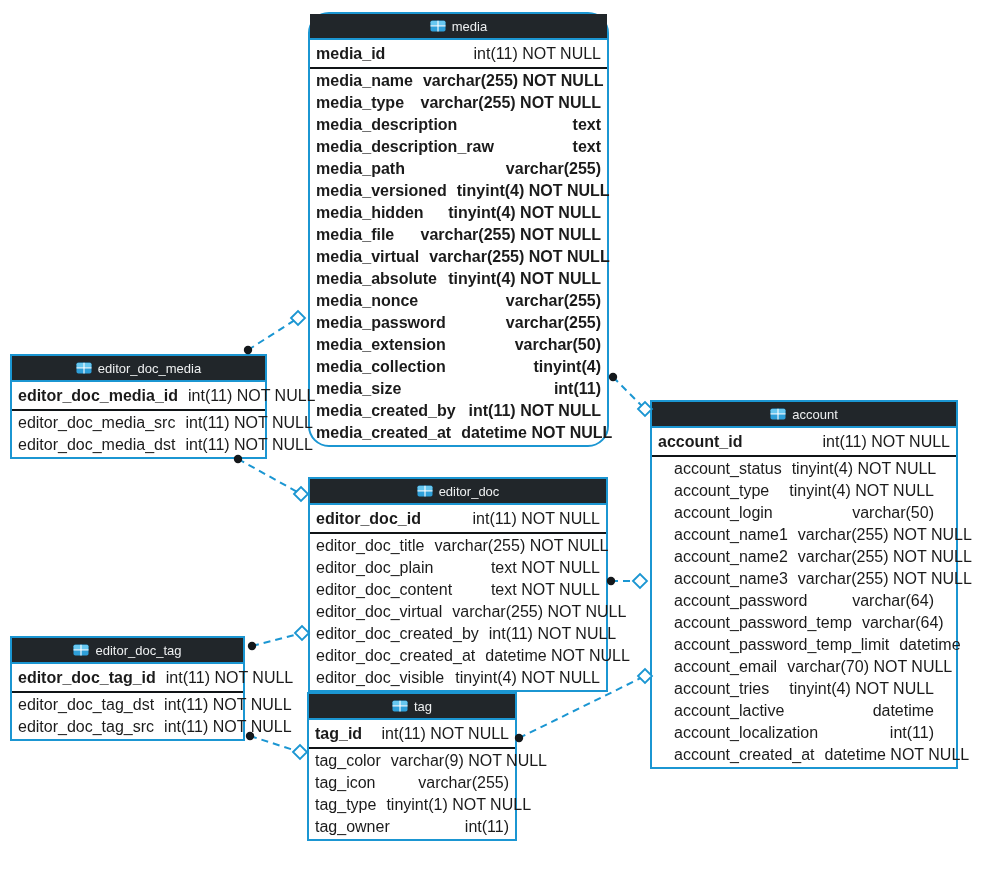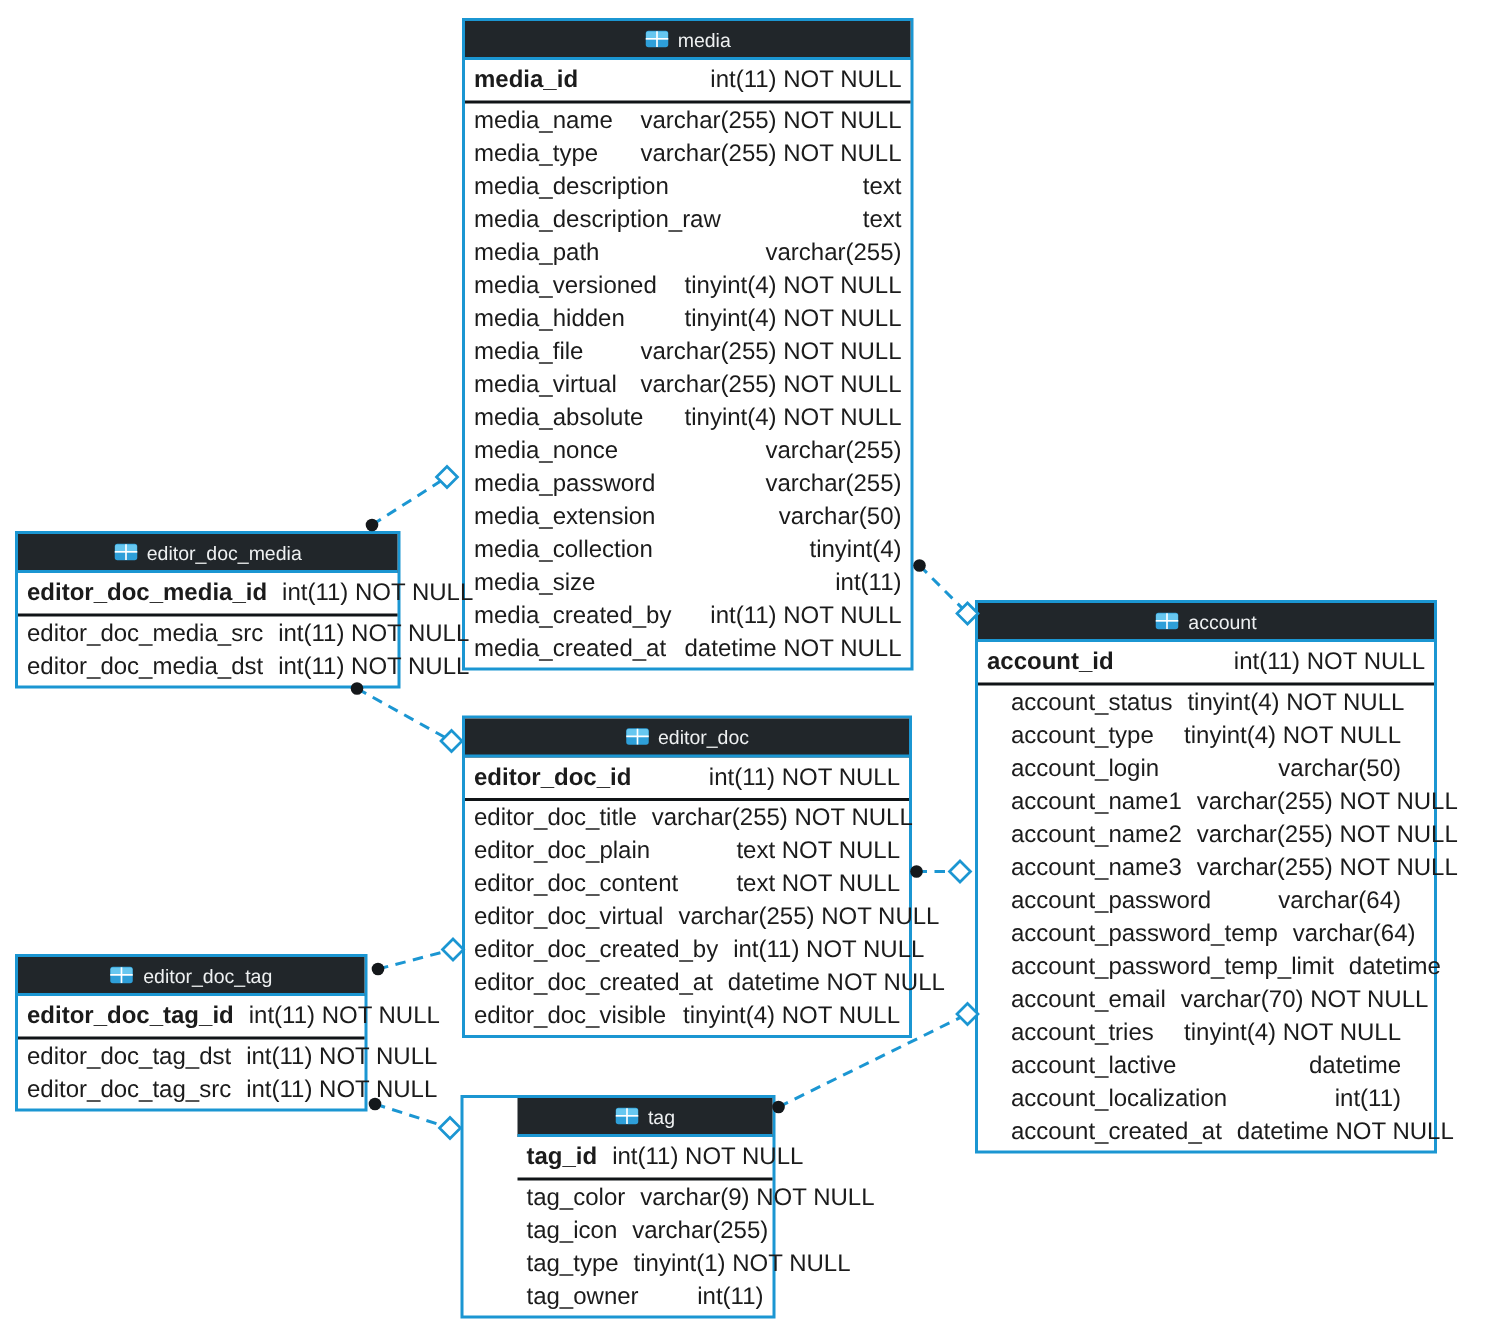--- a/index.html
+++ b/index.html
@@ -29,37 +29,37 @@
   .pksec .frow { height:23px; }
   .fname { margin-right:10px; }
   .pksec .fname { font-weight:bold; }
   .ftype { margin-left:auto; text-align:left; }
   #rels { position:absolute; left:0; top:0; pointer-events:none; }
 </style>
 </head>
 <body>
 
 <div id="canvas">
-    <div class="table" style="left: 308px; top: 12px; width: 301px;">
+    <div class="table" style="left: 308px; top: 12px; width: 301px; border-radius: 21px;">
       <div class="hdr">
         <svg viewBox="0 0 16 12" width="16" height="12">
           <rect x="0.5" y="0.5" width="15" height="11" rx="1.8" fill="#2e9fd9"></rect>
           <path d="M2 1 h12 a1.3 1.3 0 0 1 1.3 1.3 V5.6 H0.7 V2.3 A1.3 1.3 0 0 1 2 1 Z" fill="#67c7f0"></path>
           <line x1="0.5" y1="5.9" x2="15.5" y2="5.9" stroke="#ffffff" stroke-width="1.1"></line>
           <line x1="8" y1="0.8" x2="8" y2="11.4" stroke="#ffffff" stroke-width="1.1"></line>
         </svg>
         <span>media</span>
       </div>
       <div class="pksec">
         <div class="frow">
           <span class="fname">media_id</span>
           <span class="ftype">int(11) NOT NULL</span>
         </div>
       </div>
-      <div style="padding: 1px 0px;">
+      <div style="padding: 1px 0px; font-weight: bold;">
         <div class="frow">
           <span class="fname">media_name</span>
           <span class="ftype">varchar(255) NOT NULL</span>
         </div>
         <div class="frow">
           <span class="fname">media_type</span>
           <span class="ftype">varchar(255) NOT NULL</span>
         </div>
         <div class="frow">
           <span class="fname">media_description</span>
@@ -217,21 +217,21 @@
         <div class="frow">
           <span class="fname">editor_doc_tag_dst</span>
           <span class="ftype">int(11) NOT NULL</span>
         </div>
         <div class="frow">
           <span class="fname">editor_doc_tag_src</span>
           <span class="ftype">int(11) NOT NULL</span>
         </div>
       </div>
     </div>
-    <div class="table" style="left: 307px; top: 730px; width: 210px; padding-left: 36px;">
+    <div class="table" style="left: 307px; top: 692px; width: 210px;">
       <div class="hdr">
         <svg viewBox="0 0 16 12" width="16" height="12">
           <rect x="0.5" y="0.5" width="15" height="11" rx="1.8" fill="#2e9fd9"></rect>
           <path d="M2 1 h12 a1.3 1.3 0 0 1 1.3 1.3 V5.6 H0.7 V2.3 A1.3 1.3 0 0 1 2 1 Z" fill="#67c7f0"></path>
           <line x1="0.5" y1="5.9" x2="15.5" y2="5.9" stroke="#ffffff" stroke-width="1.1"></line>
           <line x1="8" y1="0.8" x2="8" y2="11.4" stroke="#ffffff" stroke-width="1.1"></line>
         </svg>
         <span>tag</span>
       </div>
       <div class="pksec">

